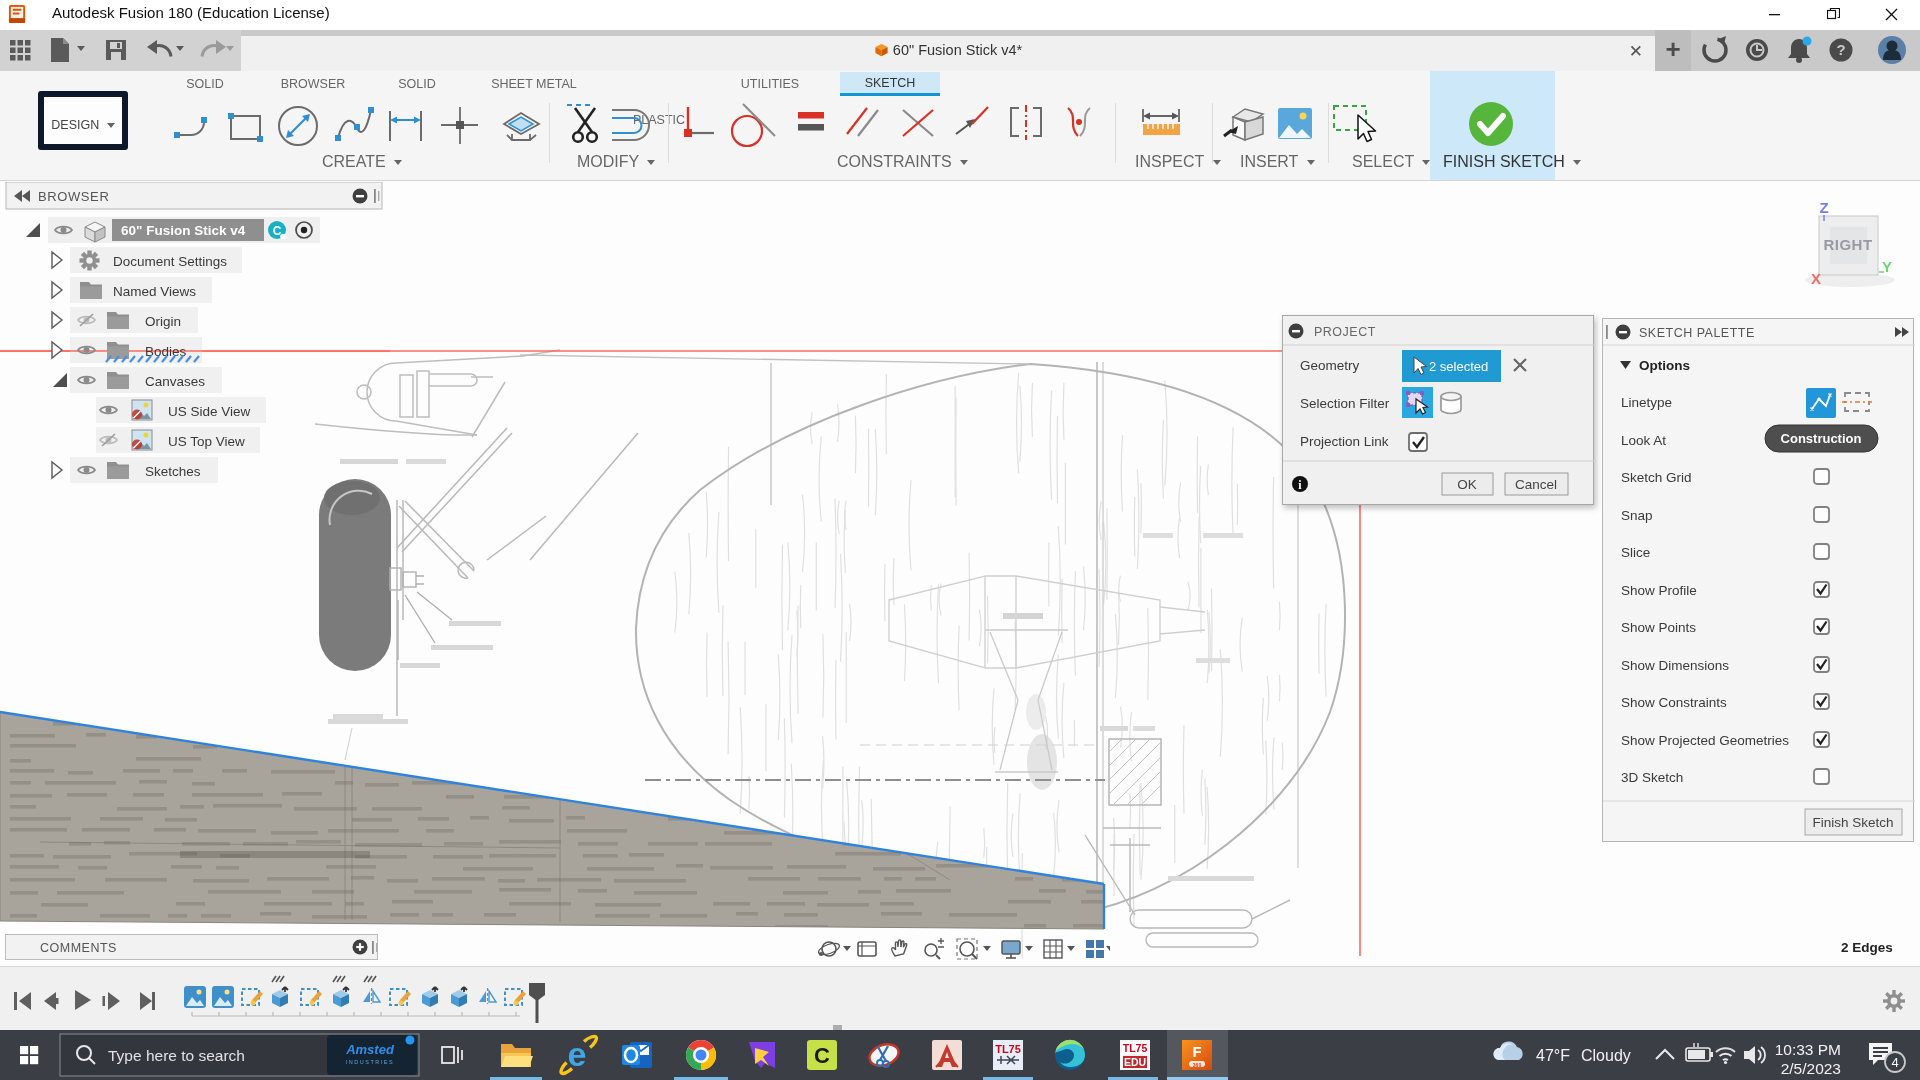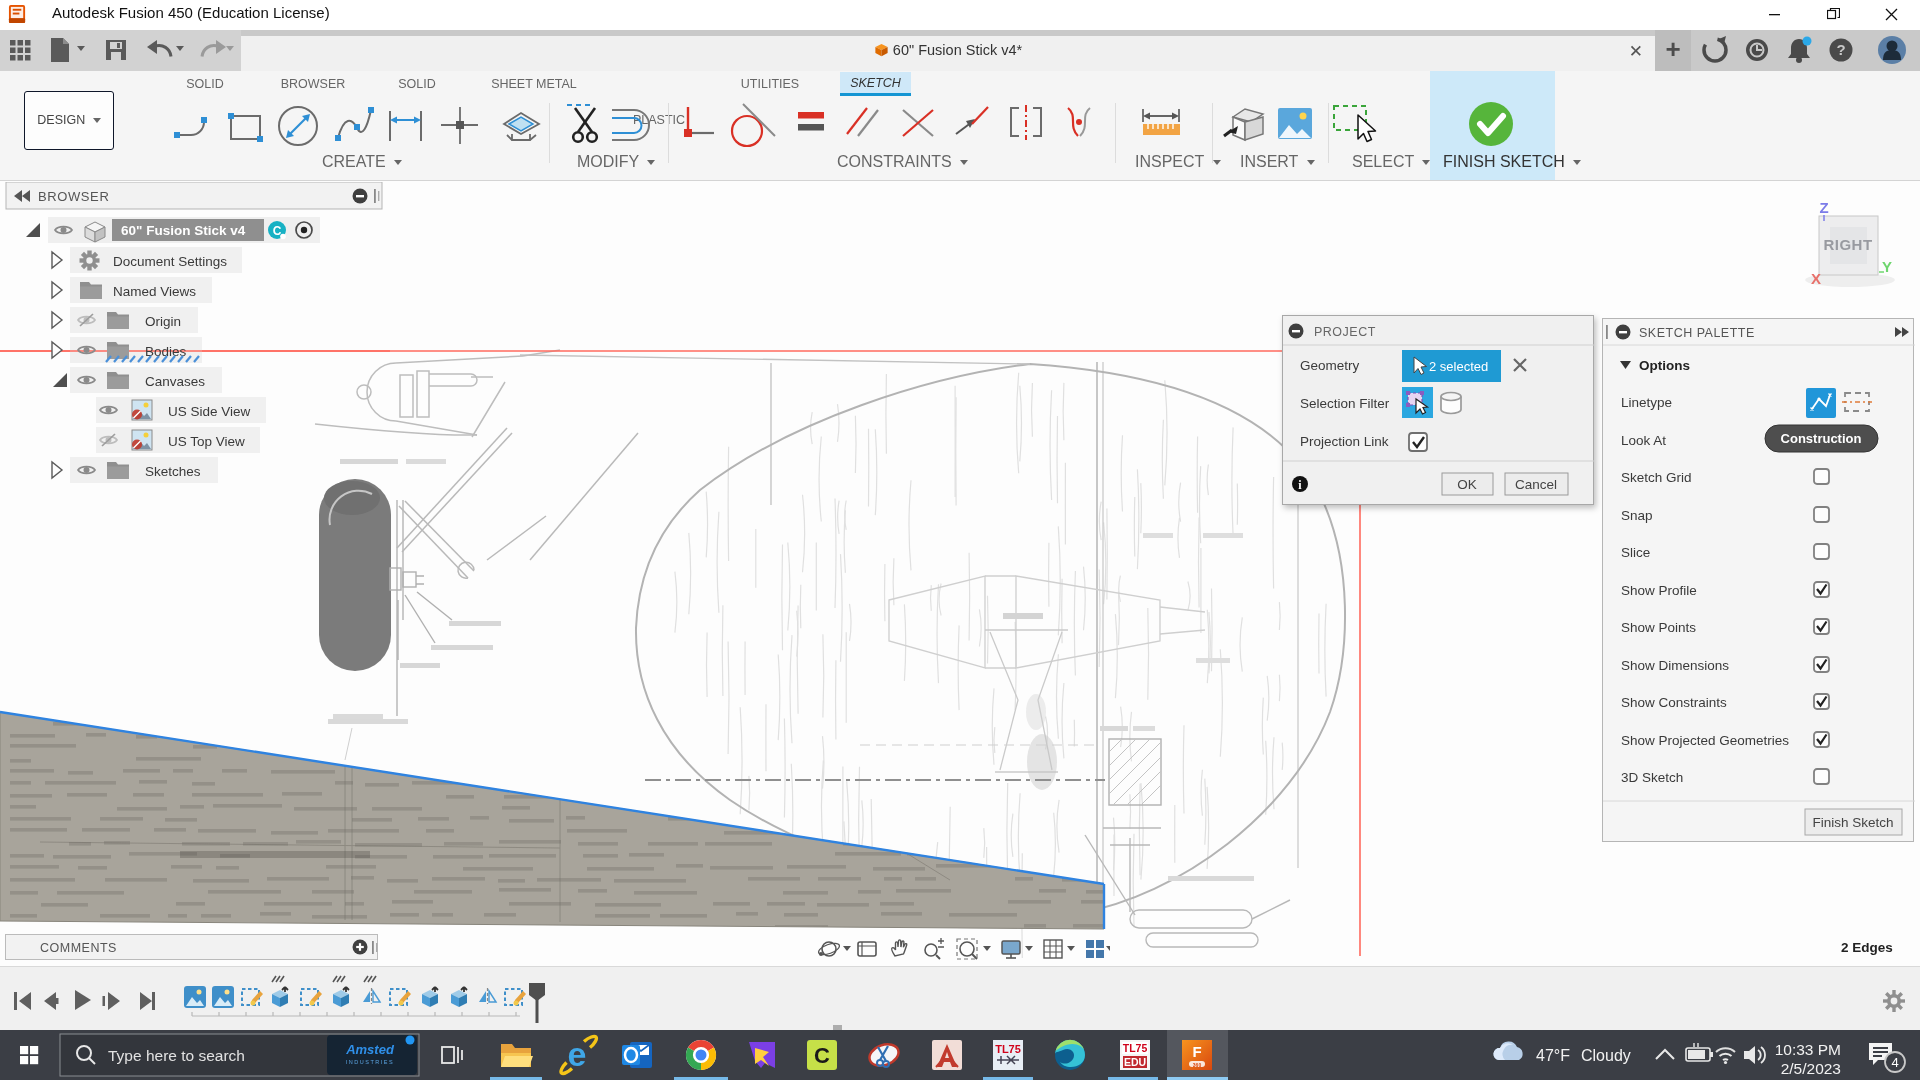--- a/index.html
+++ b/index.html
@@ -22,21 +22,21 @@
 #doctab .dtitle { position:absolute; left:0; right:0; top:6px; text-align:center; font-size:14.5px; color:#333; }
 #doctab .dclose { position:absolute; right:12px; top:5px; color:#555; font-size:17px; }
 #topstrip { position:absolute; left:241px; top:0; width:1679px; height:6px; background:#c9c9c9; }
 
 
 #ribbon { position:absolute; left:0; top:71px; width:1920px; height:110px; background:#f5f5f5; border-bottom:1px solid #d4d4d4; }
 .rtab { position:absolute; top:1px; height:25px; line-height:25px; font-size:12.5px; color:#666; text-align:center; }
 .rtab.active { background:#cfe8f8; color:#333; border-bottom:3.5px solid #1495d3; height:24px; line-height:23px; }
 .grouplabel { position:absolute; top:82px; font-size:16px; color:#666; }
 .gsep { position:absolute; top:32px; height:60px; width:1px; background:#dcdcdc; }
-#designBtn { position:absolute; left:24px; top:20px; width:90px; height:59px; background:#fdfdfd; border:1px solid #0f172a; border-radius:3px; color:#444; font-size:12.5px; text-align:center; line-height:57px; }
+#designBtn { position:absolute; left:38px; top:20px; width:90px; height:59px; background:#fdfdfd; border:6px solid #0f172a; border-radius:3px; color:#444; font-size:12.5px; text-align:center; line-height:57px; }
 .dropArrow { display:inline-block; width:0; height:0; border-left:4px solid transparent; border-right:4px solid transparent; border-top:5px solid #666; margin-left:4px; vertical-align:middle;}
 
 
 #canvas { position:absolute; left:0; top:181px; width:1920px; height:785px; background:#fdfdfd; overflow:hidden; }
 
 
 #browser { position:absolute; left:6px; top:182px; width:376px; }
 .ttext { position:absolute; font-size:13.5px; color:#333; }
 
 
@@ -53,21 +53,21 @@
 <div id="app">
 
   <div id="titlebar">
     <svg class="ticon" viewBox="0 0 20 20">
         <rect x="1" y="0" width="17" height="19" rx="2" fill="#e65300"></rect>
         <rect x="3" y="2" width="13" height="12" fill="#fff" opacity="0.9"></rect>
         <rect x="5" y="4" width="9" height="2" fill="#d94f00"></rect>
         <rect x="5" y="8" width="7" height="2" fill="#d94f00"></rect>
         <rect x="1" y="14" width="17" height="5" rx="1" fill="#c14600"></rect>
       </svg>
-    <div class="ttext">Autodesk Fusion 450 (Education License)</div>
+    <div class="ttext">Autodesk Fusion 180 (Education License)</div>
     <div class="winbtn" style="right:116px;"><svg width="12" height="12" viewBox="0 0 12 12" style="margin-top:9px;">
           <rect x="0" y="5" width="11" height="1.3" fill="#111"></rect>
         </svg></div>
     <div class="winbtn" style="right:58px;"><svg width="13" height="13" viewBox="0 0 13 13" style="margin-top:8px;">
           <rect x="0.5" y="2.5" width="8" height="8" fill="none" stroke="#111" stroke-width="1.2"></rect>
           <path d="M3.5 2.5 V0.5 H12.5 V9.5 H10.5" fill="none" stroke="#111" stroke-width="1.2"></path>
         </svg></div>
     <div class="winbtn" style="right:0px;"><svg width="13" height="13" viewBox="0 0 13 13" style="margin-top:8px;">
           <path d="M1 1 L12 12 M12 1 L1 12" stroke="#111" stroke-width="1.3"></path>
         </svg></div>
@@ -146,21 +146,21 @@
     <div id="plusTile">+</div>
   </div>
 
   <div id="ribbon">
     <div class="rtab" style="left:170px;width:70px;">SOLID</div>
     <div class="rtab" style="left:270px;width:86px;">BROWSER</div>
     <div class="rtab" style="left:385px;width:64px;">SOLID</div>
     <div class="rtab" style="left:478px;width:112px;">SHEET METAL</div>
     <div class="rtab" style="left:620px;width:78px;margin-top:36px;">PLASTIC</div>
     <div class="rtab" style="left:728px;width:84px;">UTILITIES</div>
-    <div class="rtab active" style="left:840px;width:71px;font-style:italic;">SKETCH</div>
+    <div class="rtab active" style="left:840px;width:100px;">SKETCH</div>
     <div id="designBtn">DESIGN <span class="dropArrow"></span></div>
     <div class="grouplabel" style="left:322px;">CREATE <span class="dropArrow"></span></div>
     <div class="grouplabel" style="left:577px;">MODIFY <span class="dropArrow"></span></div>
     <div class="grouplabel" style="left:837px;">CONSTRAINTS <span class="dropArrow"></span></div>
     <div class="grouplabel" style="left:1135px;">INSPECT <span class="dropArrow"></span></div>
     <div class="grouplabel" style="left:1240px;">INSERT <span class="dropArrow"></span></div>
     <div class="grouplabel" style="left:1352px;">SELECT <span class="dropArrow"></span></div>
     <div class="gsep" style="left:549px;"></div>
     <div class="gsep" style="left:668px;"></div>
     <div class="gsep" style="left:1115px;"></div>

